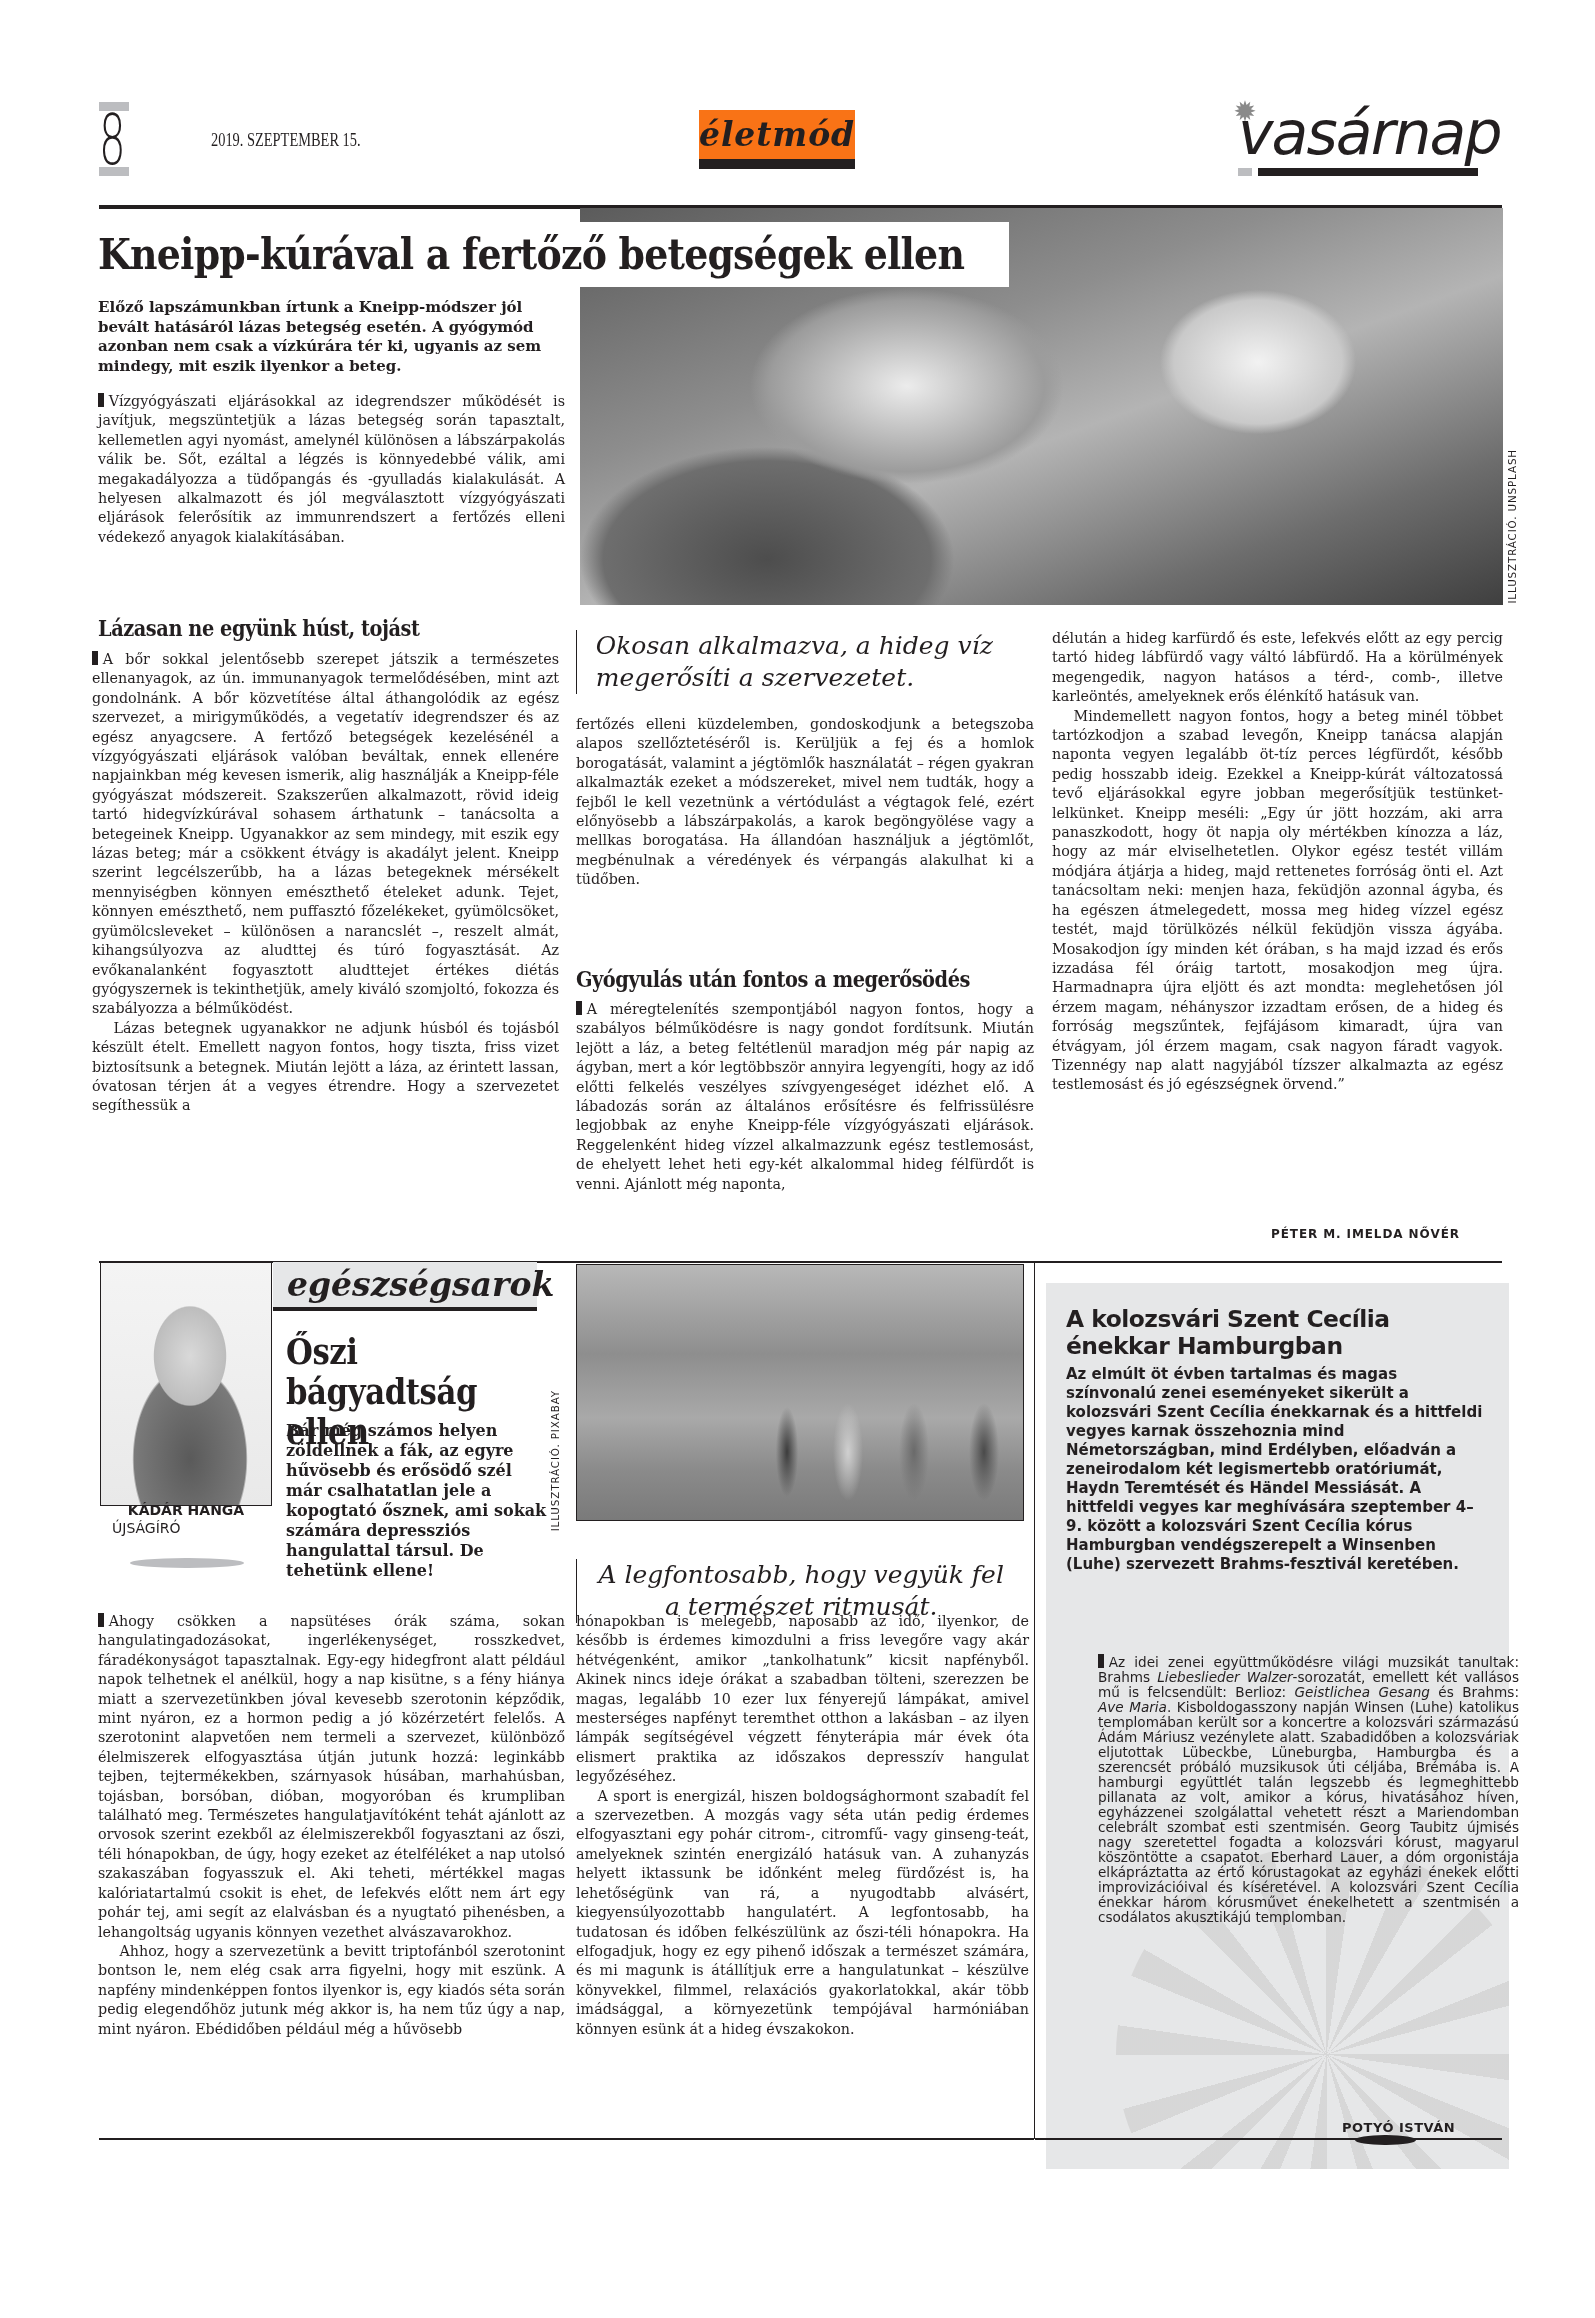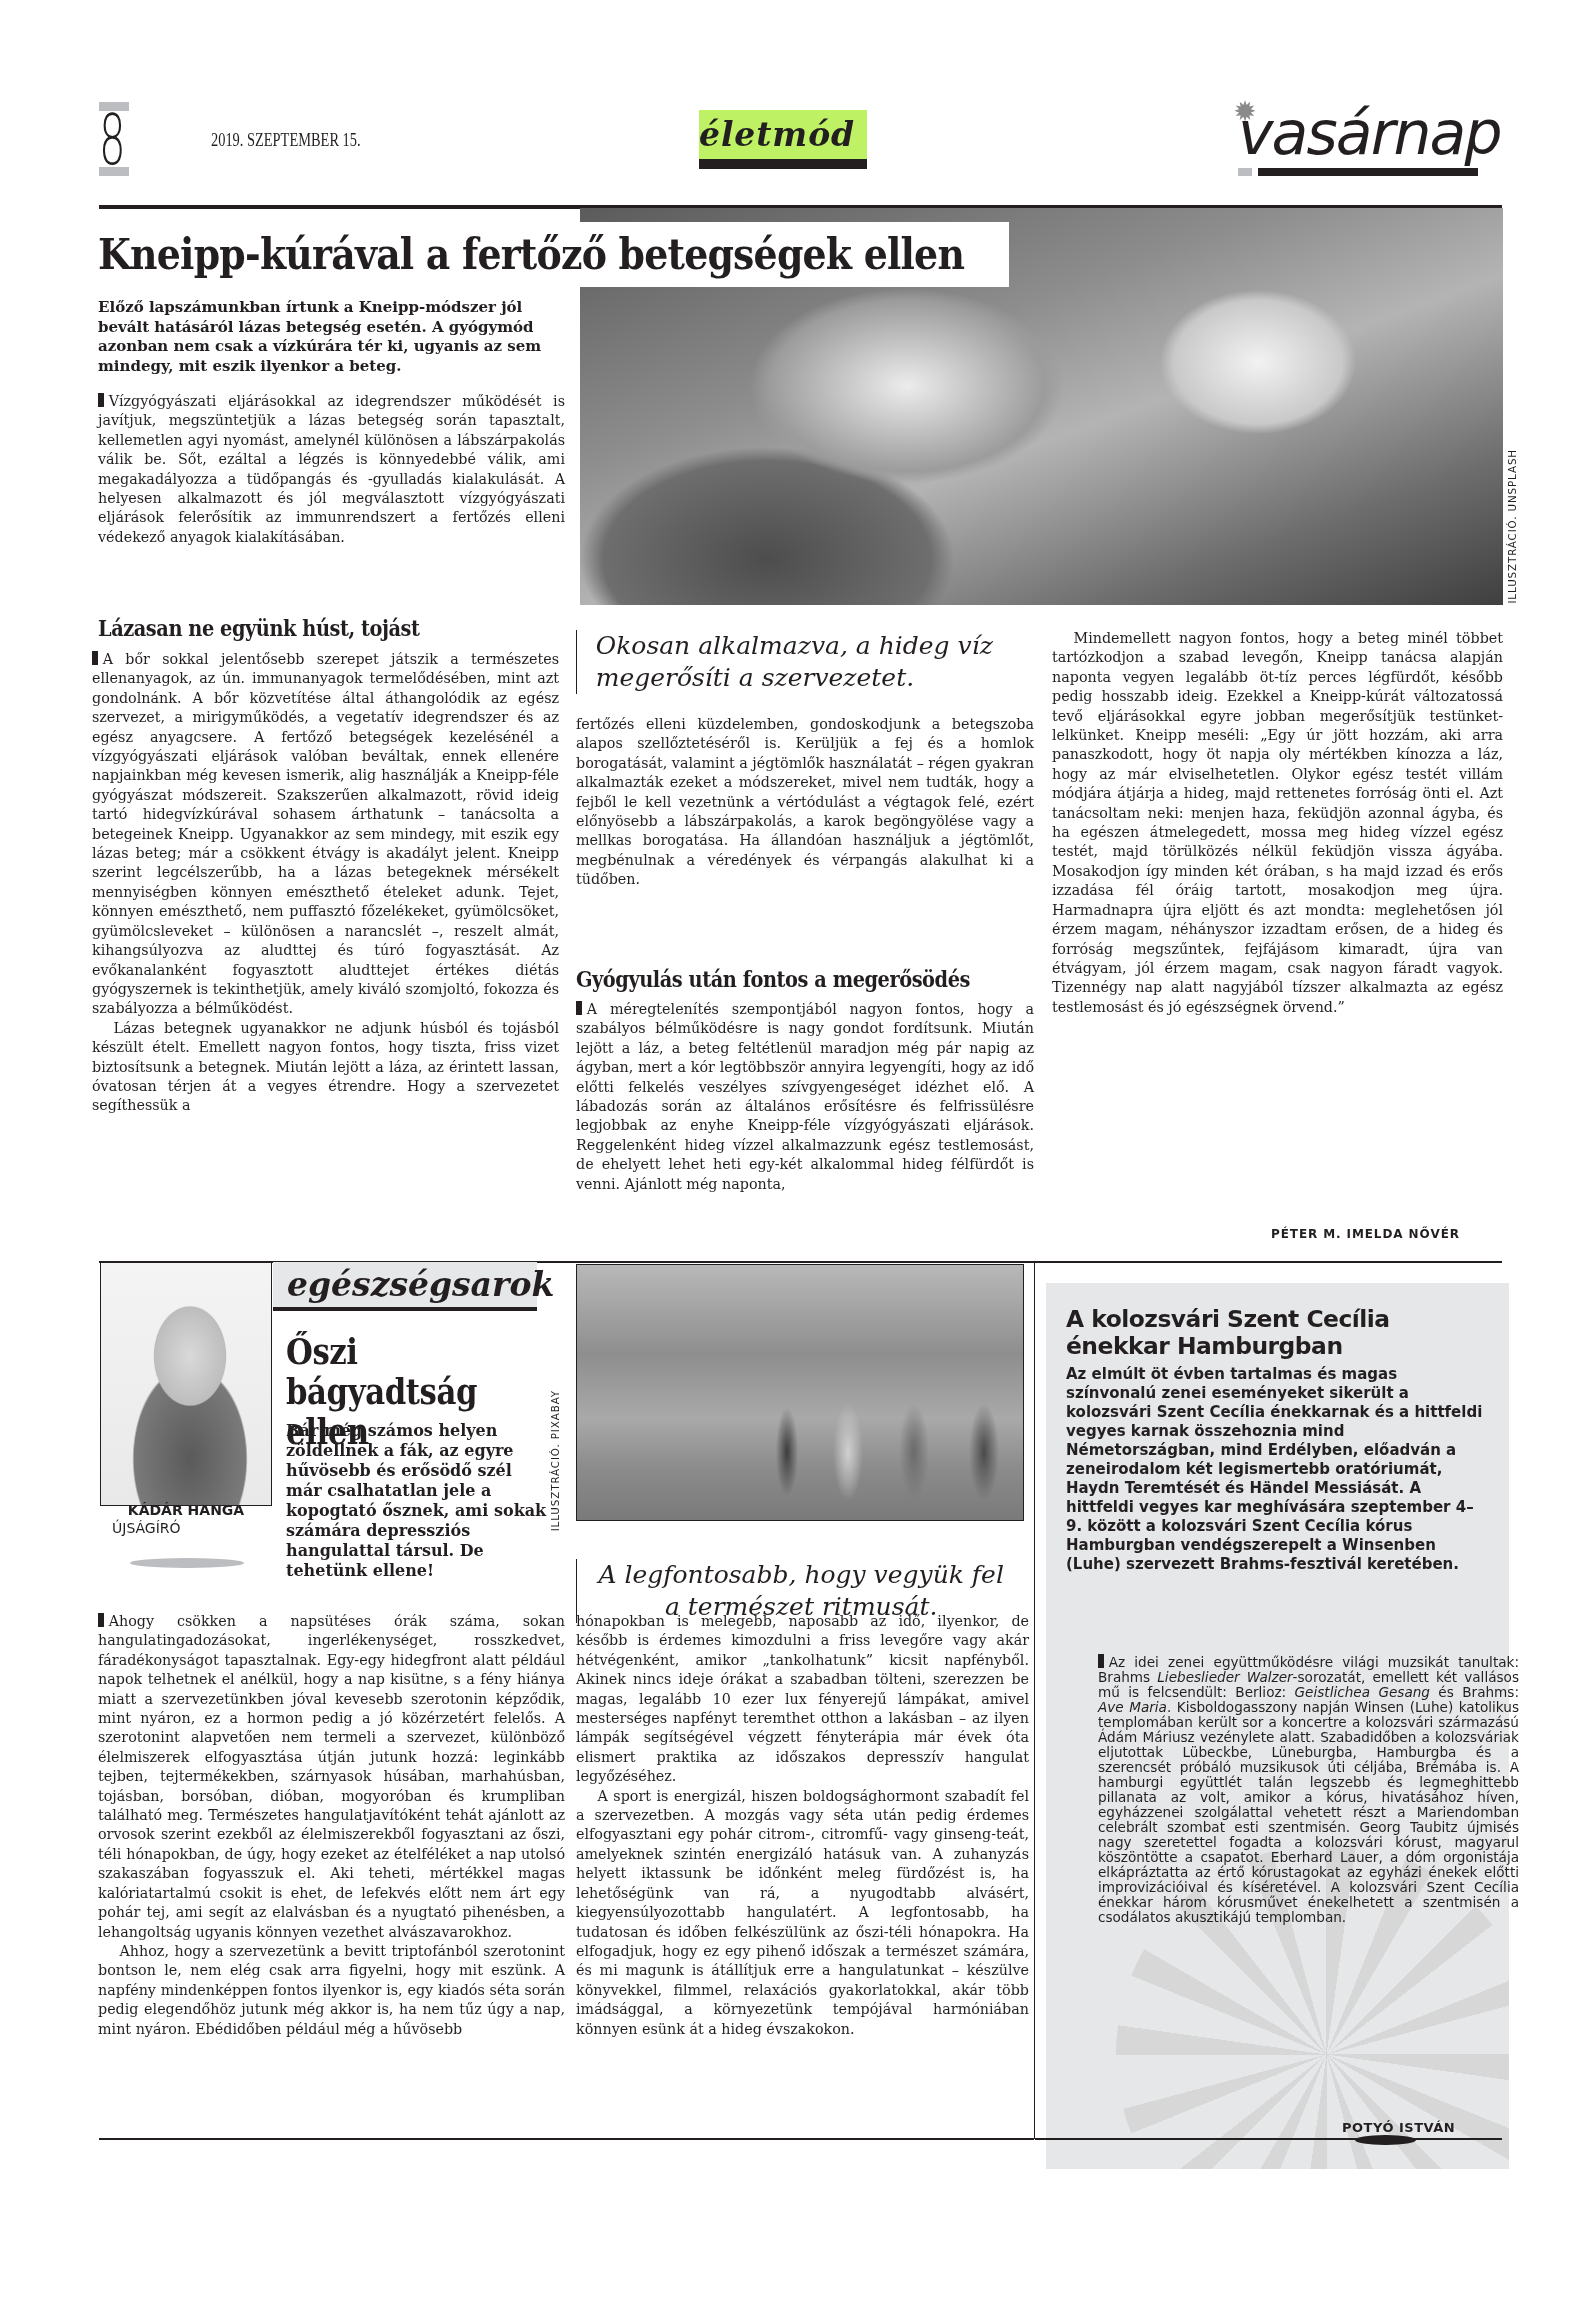--- a/index.html
+++ b/index.html
@@ -3,21 +3,21 @@
 <meta charset="utf-8">
 <style>
   html, body { margin:0; padding:0; background:#ffffff; }
   body { width:1595px; height:2319px; position:relative; overflow:hidden; color:#231f20;
          font-family:"DejaVu Serif", serif; }
   .abs { position:absolute; }
   
   .pgbar { position:absolute; left:99px; width:30px; height:9.3px; background:#bcbdc0; }
   #page-number { left:99px; top:105px; font-family:"DejaVu Sans", sans-serif; font-weight:200; font-size:70px; line-height:1; transform:scaleX(0.6); transform-origin:left top; }
   #page-date { left:211px; top:130px; font-family:"Liberation Serif", serif; font-size:18px; letter-spacing:0; transform:scaleX(0.8); transform-origin:left top; }
-  #section-tab { left:699px; top:110px; width:168px; height:49px; background:#bef264; border-bottom:10.3px solid #231f20; text-align:left; }
+  #section-tab { left:699px; top:110px; width:156px; height:49px; background:#f97316; border-bottom:10.3px solid #231f20; text-align:right; }
   #section-tab span { font-family:"DejaVu Serif", serif; font-style:italic; font-weight:bold; font-size:33px; line-height:49px; letter-spacing:0.9px; }
   #masthead { left:1238px; top:98px; width:243px; height:70px; }
   #masthead .logo { font-family:"DejaVu Sans", sans-serif; font-style:italic; font-weight:200; font-size:60px; line-height:1; letter-spacing:-1.9px; position:absolute; left:0; top:4.7px; }
   #masthead .sun { position:absolute; left:-4.7px; top:-2.8px; font-size:28px; color:#8a8a8a; }
   #masthead .bar1 { position:absolute; left:0; top:70px; width:14px; height:7.5px; background:#bcbdc0; }
   #masthead .bar2 { position:absolute; left:19.6px; top:70px; width:220px; height:7.5px; background:#231f20; }
   .rule { position:absolute; background:#231f20; }
   
   #main-photo { left:580px; top:208px; width:923px; height:397px;
      background:
@@ -116,20 +116,21 @@
 <div class="abs pullquote" id="quote-1">Okosan alkalmazva, a hideg víz megerősíti a szervezetet.</div>
 <div class="abs body" id="col2-top">
   <p style="text-indent:0">fertőzés elleni küzdelemben, gondoskodjunk a betegszoba alapos szellőztetéséről is. Kerüljük a fej és a homlok borogatását, valamint a jégtömlők használatát – régen gyakran alkalmazták ezeket a módszereket, mivel nem tudták, hogy a fejből le kell vezetnünk a vértódulást a végtagok felé, ezért előnyösebb a lábszárpakolás, a karok begöngyölése vagy a mellkas borogatása. Ha állandóan használjuk a jégtömlőt, megbénulnak a véredények és vérpangás alakulhat ki a tüdőben.</p>
 </div>
 <div class="abs subhead" id="sub2">Gyógyulás után fontos a megerősödés</div>
 <div class="abs body" id="col2-bottom">
   <p class="first">A méregtelenítés szempontjából nagyon fontos, hogy a szabályos bélműködésre is nagy gondot fordítsunk. Miután lejött a láz, a beteg feltétlenül maradjon még pár napig az ágyban, mert a kór legtöbbször annyira legyengíti, hogy az idő előtti felkelés veszélyes szívgyengeséget idézhet elő. A lábadozás során az általános erősítésre és felfrissülésre legjobbak az enyhe Kneipp-féle vízgyógyászati eljárások. Reggelenként hideg vízzel alkalmazzunk egész testlemosást, de ehelyett lehet heti egy-két alkalommal hideg félfürdőt is venni. Ajánlott még naponta,</p>
 </div>
 
 <div class="abs body" id="col3">
+  <p style="text-indent:0">délután a hideg karfürdő és este, lefekvés előtt az egy percig tartó hideg lábfürdő vagy váltó lábfürdő. Ha a körülmények megengedik, nagyon hatásos a térd-, comb-, illetve karleöntés, amelyeknek erős élénkítő hatásuk van.</p>
   <p>Mindemellett nagyon fontos, hogy a beteg minél többet tartózkodjon a szabad levegőn, Kneipp tanácsa alapján naponta vegyen legalább öt-tíz perces légfürdőt, később pedig hosszabb ideig. Ezekkel a Kneipp-kúrát változatossá tevő eljárásokkal egyre jobban megerősítjük testünket-lelkünket. Kneipp meséli: „Egy úr jött hozzám, aki arra panaszkodott, hogy öt napja oly mértékben kínozza a láz, hogy az már elviselhetetlen. Olykor egész testét villám módjára átjárja a hideg, majd rettenetes forróság önti el. Azt tanácsoltam neki: menjen haza, feküdjön azonnal ágyba, és ha egészen átmelegedett, mossa meg hideg vízzel egész testét, majd törülközés nélkül feküdjön vissza ágyába. Mosakodjon így minden két órában, s ha majd izzad és erős izzadása fél óráig tartott, mosakodjon meg újra. Harmadnapra újra eljött és azt mondta: meglehetősen jól érzem magam, néhányszor izzadtam erősen, de a hideg és forróság megszűntek, fejfájásom kimaradt, újra van étvágyam, jól érzem magam, csak nagyon fáradt vagyok. Tizennégy nap alatt nagyjából tízszer alkalmazta az egész testlemosást és jó egészségnek örvend.”</p>
 </div>
 <div class="abs" id="byline-1">PÉTER M. IMELDA NŐVÉR</div>
 <div class="rule" style="left:99px; top:1261px; width:1403px; height:2.3px;"></div>
 
 <div class="abs" id="portrait"></div>
 <div class="abs" id="author-name">KÁDÁR HANGA</div>
 <div class="abs" id="author-role">ÚJSÁGÍRÓ</div>
 <div class="abs" id="author-ellipse"></div>
 <div class="abs" id="column-tag">

